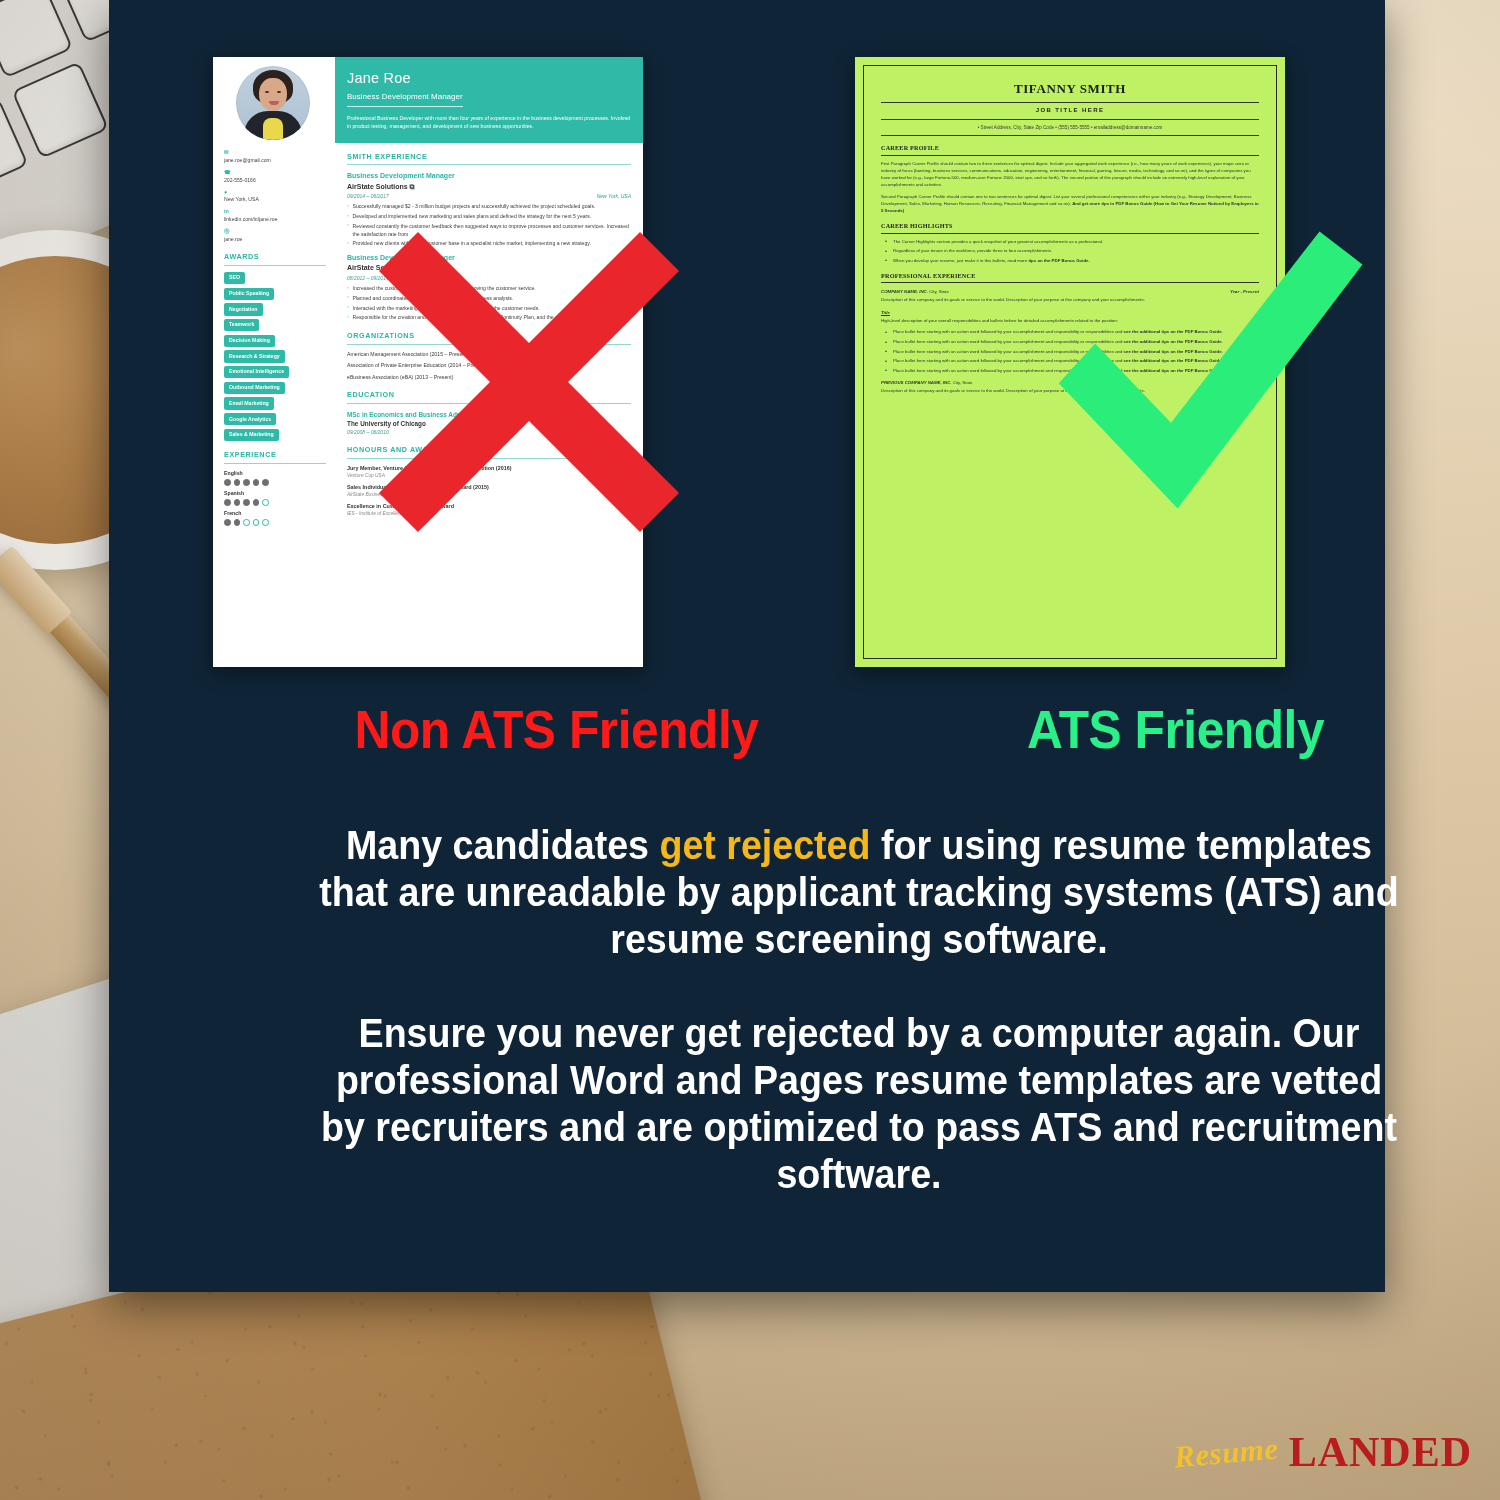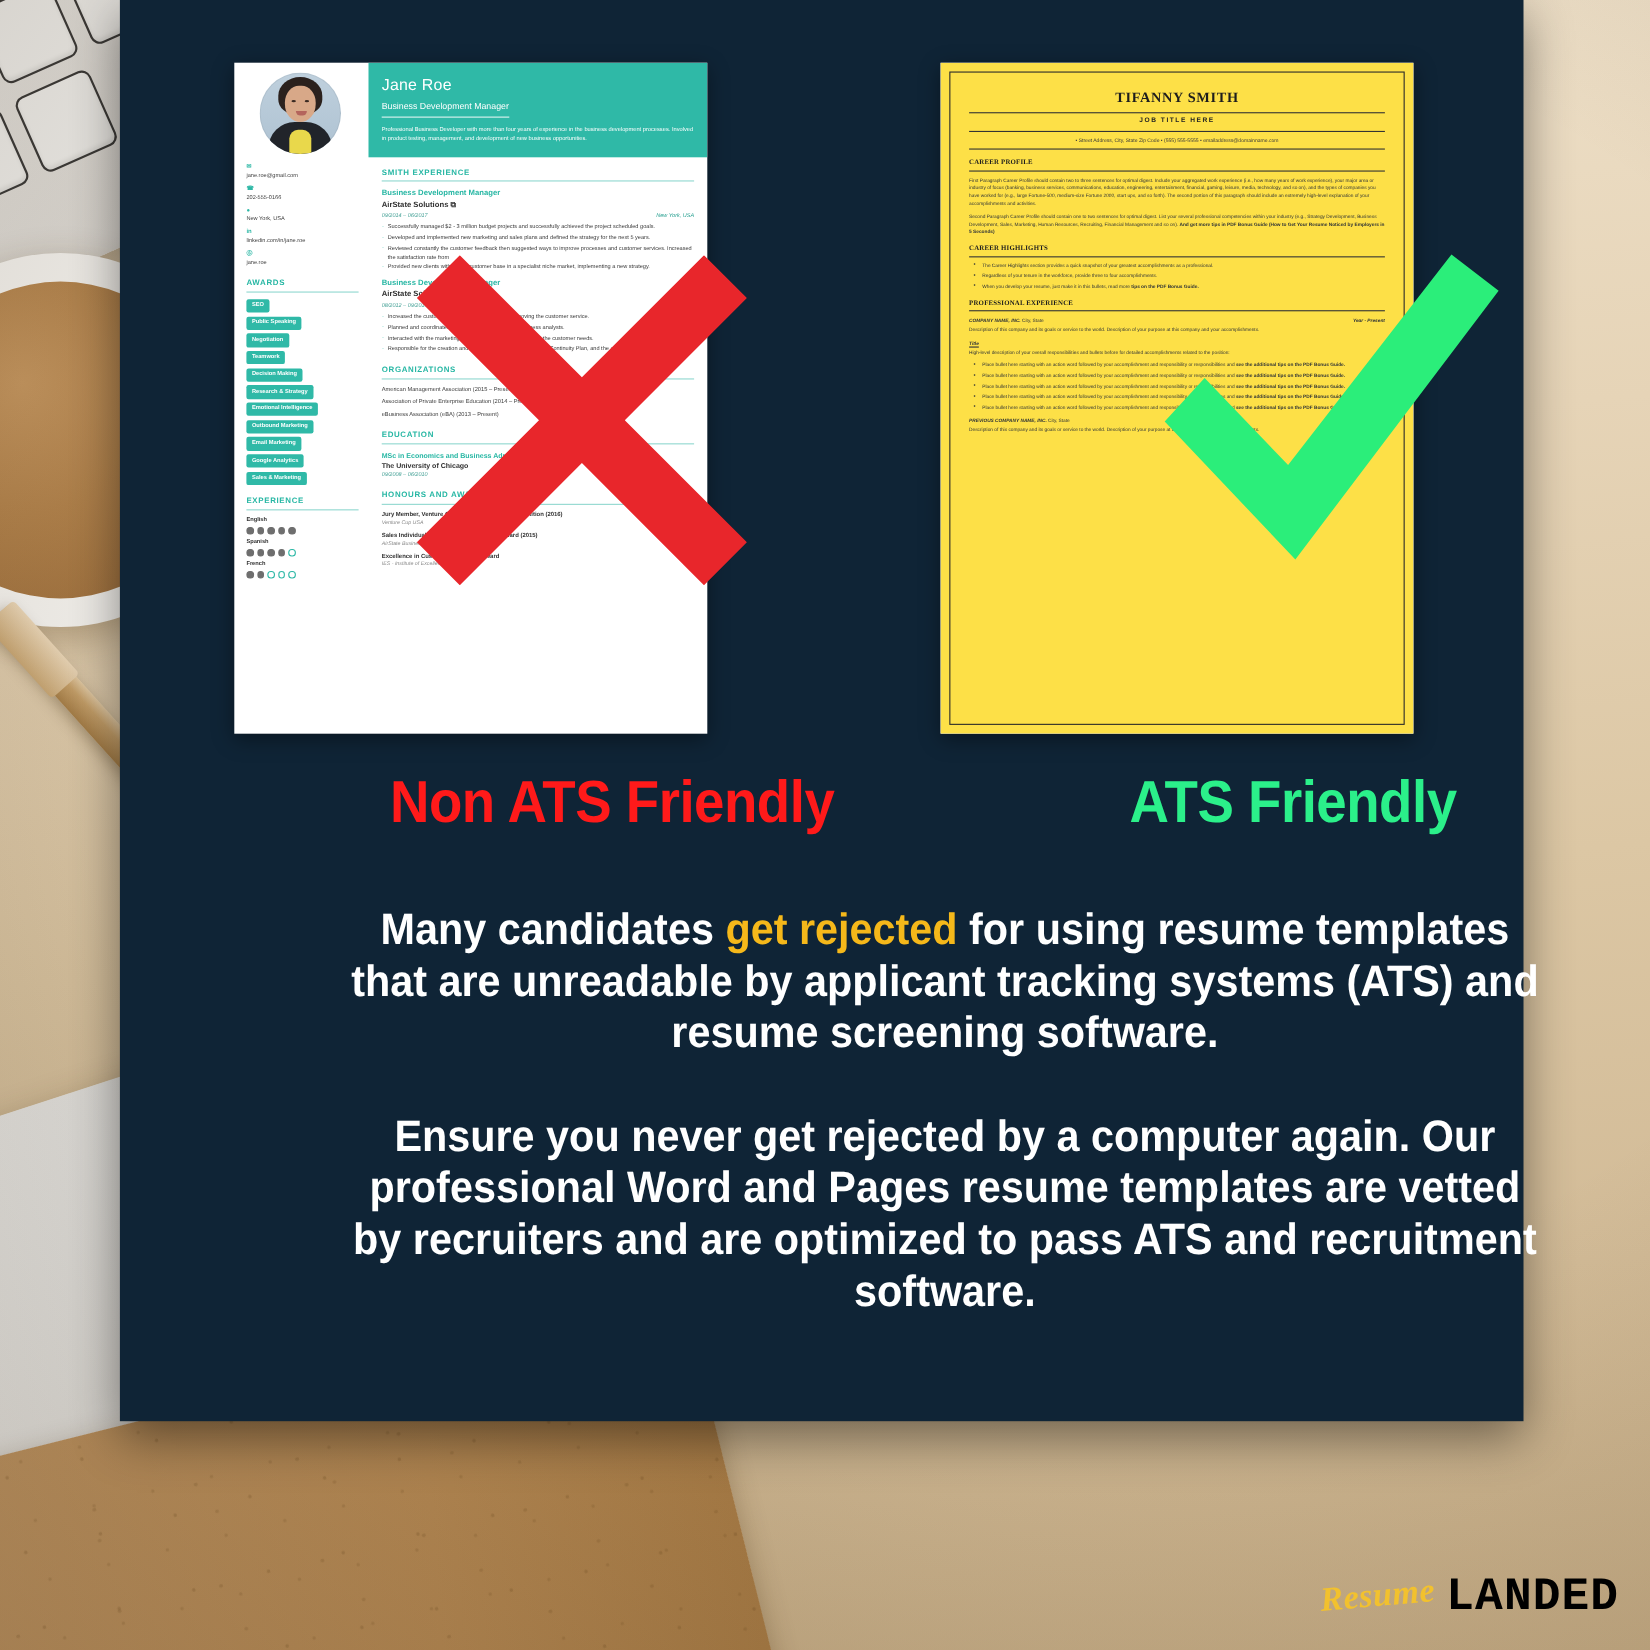--- a/index.html
+++ b/index.html
@@ -177,21 +177,21 @@
   ul.bul li::before { content:"▫"; position:absolute; left:0; top:-.5px; color:#2fb9a7; font-size:4.4px;}
   .org { font-size:5.2px; margin-bottom:4px; }
   .edu-deg { color:#27b7a4; font-weight:bold; font-size:6.4px;}
   .edu-sch { font-weight:bold; font-size:6.4px; color:#333;}
   .edu-date { font-style:italic; font-size:5px; color:#3f9e93; margin-top:1px;}
   .aw { margin-bottom:4.5px;}
   .aw-t { font-size:5.4px; font-weight:bold; color:#333;}
   .aw-s { font-size:4.8px; font-style:italic; color:#8a8a8a;}
 
   
-  .ats-outer { padding: 8px; height:100%; background:#fde047; }
+  .ats-outer { padding: 8px; height:100%; background:#bef264; }
   .ats {
     height: 100%;
     border: 1.4px solid #2a2a2a;
     padding: 12px 17px;
     font-family: "Liberation Sans", sans-serif;
     color:#2f3336; font-size:4.35px; line-height:1.62;
     overflow:hidden;
   }
   .ats-name {
     text-align:center; font-family:"Liberation Serif", serif; font-weight:bold;
@@ -245,22 +245,22 @@
   #copy .blk2 { margin-top: 48px; }
 
   
   #logo { position:absolute; right: 28px; bottom: 24px; display:flex; align-items:baseline; gap:10px;}
   #logo .resume {
     font-family:"Liberation Serif", serif; font-style:italic; font-weight:bold;
     font-size:31px; color:#f2c12e; letter-spacing:.5px;
     transform: rotate(-5deg) ; position:relative; top:-3px;
   }
   #logo .landed {
-    font-family:Liberation Mono, monospace; font-weight:bold;
-    font-size:42px; color:#000000; letter-spacing:1px;text-align:center;
+    font-family:Liberation Serif, serif; font-weight:bold;
+    font-size:42px; color:#b91c1c; letter-spacing:1px;text-align:center;
   }
 </style>
 </head>
 <body>
 
 <div id="desk">
   <div class="keyboard">
 
     <div class="k" style="left:216px; top:180px; width:74px; height:74px;"></div>
     <div class="k" style="left:304px; top:180px; width:74px; height:74px;"></div>

